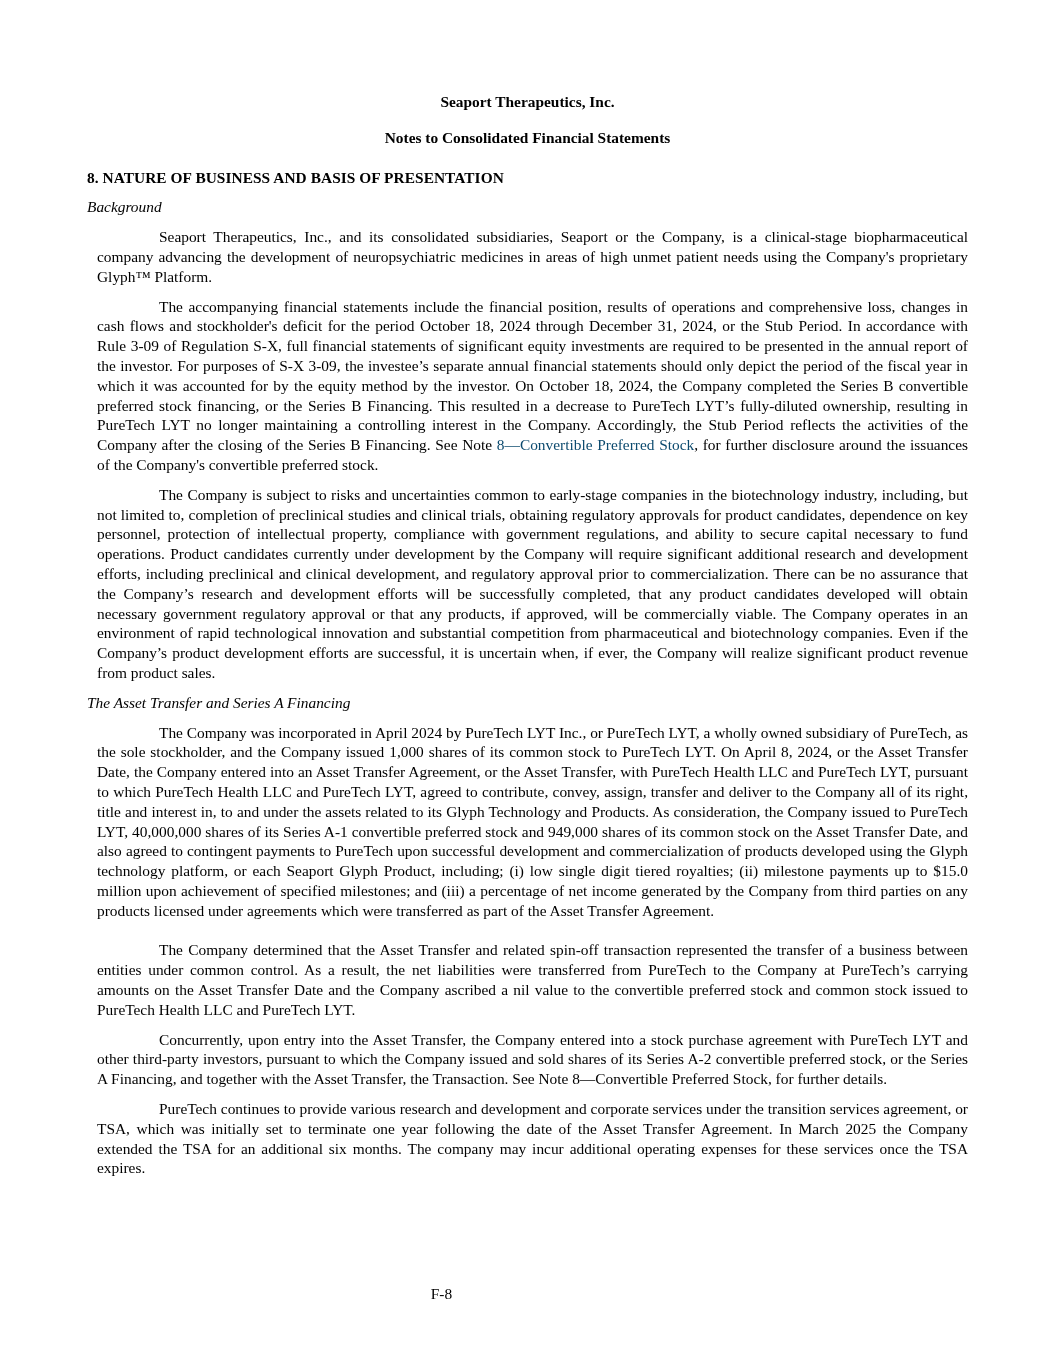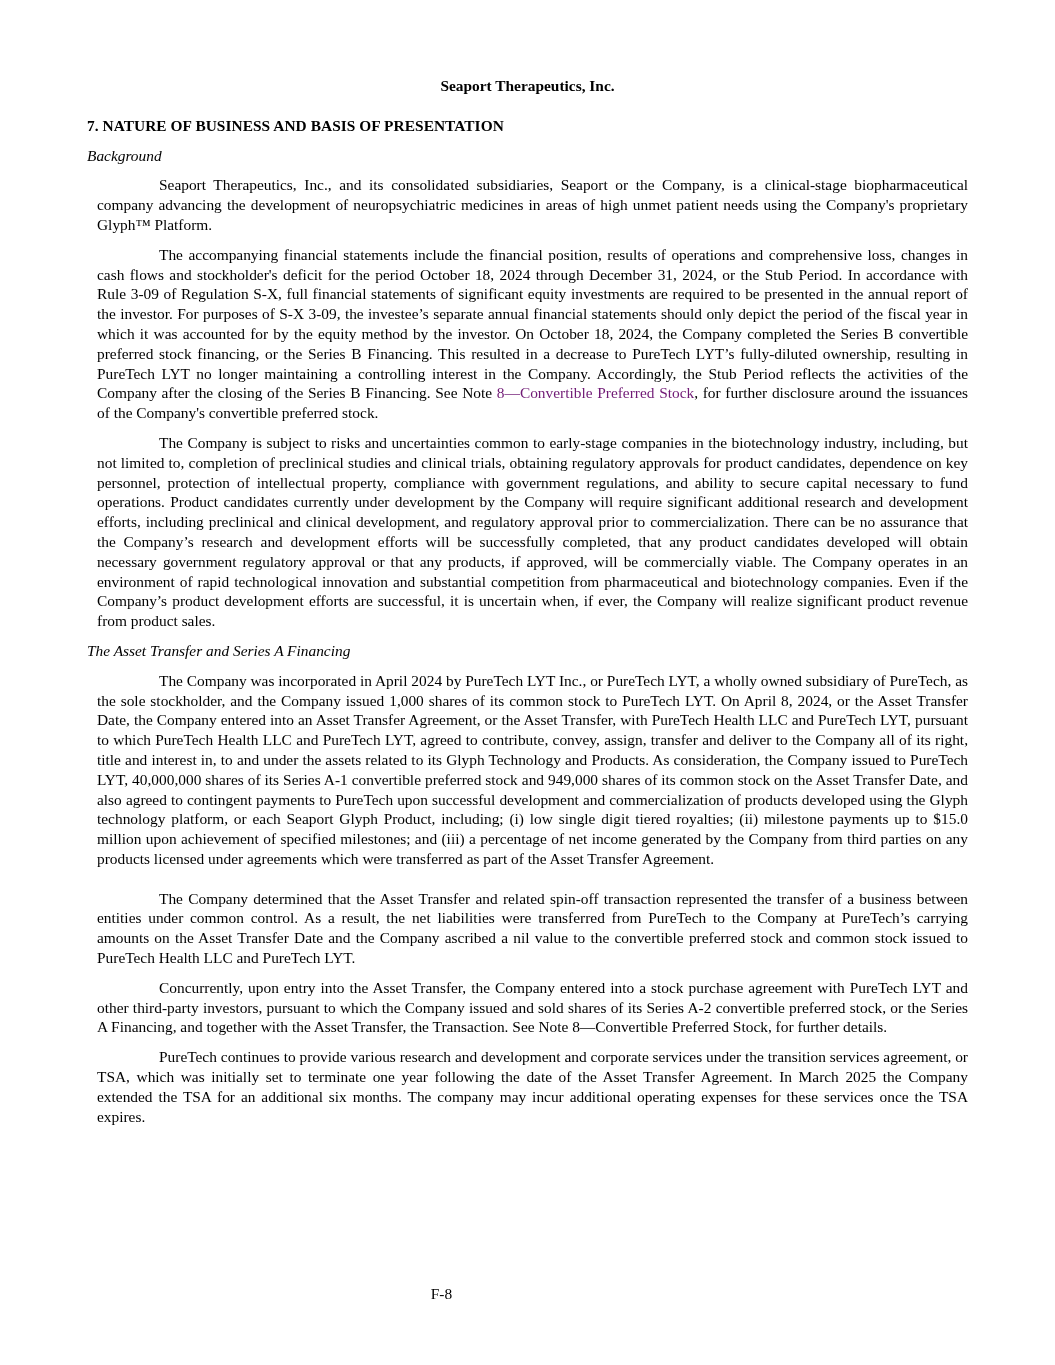--- a/index.html
+++ b/index.html
@@ -27,21 +27,21 @@
       position: absolute;
       left: 87px;
       top: 76px;
       width: 881px;
       font-size: 15.4px;
       line-height: 19.8px;
     }
     .doc-title {
       text-align: center;
       font-weight: bold;
-      margin: 0;
+      margin: 16px;
     }
     .section-heading {
       font-weight: bold;
       margin: 20px 0 0 0;
       letter-spacing: 0.05px;
     }
     .sub-heading {
       font-weight: normal;
       font-style: italic;
       margin: 10px 0 0 0;
@@ -49,41 +49,42 @@
     p.body {
       margin: 10px 0 0 10px;
       text-align: justify;
       text-indent: 62px;
       hyphens: none;
     }
     p.body.gap {
       margin-top: 20px;
     }
     .xref {
-      color: #701a75;
+      color: #0c4a6e;
     }
     .footer {
       position: absolute;
       left: 0;
       width: 883px;
       top: 1284px;
       text-align: center;
       font-size: 15.4px;
       line-height: 19.8px;
     }
   </style>
 </head>
 <body>
 
 <div class="page">
   <div class="content">
 
     <div class="doc-title">Seaport Therapeutics, Inc.</div>
+    <div class="doc-title">Notes to Consolidated Financial Statements</div>
 
-    <div class="section-heading">7. NATURE OF BUSINESS AND BASIS OF PRESENTATION</div>
+    <div class="section-heading">8. NATURE OF BUSINESS AND BASIS OF PRESENTATION</div>
 
     <div class="sub-heading">Background</div>
 
     <p class="body">Seaport Therapeutics, Inc., and its consolidated subsidiaries, Seaport or the Company, is a clinical-stage biopharmaceutical company advancing the development of neuropsychiatric medicines in areas of high unmet patient needs using the Company's proprietary Glyph™ Platform.</p>
 
     <p class="body"><span>The accompanying financial statements include the financial position, results of operations and comprehensive loss, changes in cash flows and stockholder's deficit for the period October 18, 2024 through December 31, 2024, or the Stub Period. In accordance with Rule 3-09 of Regulation S-X, full financial statements of significant equity investments are required to be presented in the annual report of the investor. For purposes of S-X 3-09, the investee’s separate annual financial statements should only depict the period of the fiscal year in which it was accounted for by the equity method by the investor. On October 18, 2024, the Company completed the Series B convertible preferred stock financing, or the Series B Financing. This resulted in a decrease to PureTech LYT’s fully-diluted ownership, resulting in PureTech LYT no longer maintaining a controlling interest in the Company. Accordingly, the Stub Period reflects the activities of the Company after the closing of the Series B Financing. See Note </span><span class="xref">8—Convertible Preferred Stock</span><span>, for further disclosure around the issuances of the Company's convertible preferred stock.</span></p>
 
     <p class="body">The Company is subject to risks and uncertainties common to early-stage companies in the biotechnology industry, including, but not limited to, completion of preclinical studies and clinical trials, obtaining regulatory approvals for product candidates, dependence on key personnel, protection of intellectual property, compliance with government regulations, and ability to secure capital necessary to fund operations. Product candidates currently under development by the Company will require significant additional research and development efforts, including preclinical and clinical development, and regulatory approval prior to commercialization. There can be no assurance that the Company’s research and development efforts will be successfully completed, that any product candidates developed will obtain necessary government regulatory approval or that any products, if approved, will be commercially viable. The Company operates in an environment of rapid technological innovation and substantial competition from pharmaceutical and biotechnology companies. Even if the Company’s product development efforts are successful, it is uncertain when, if ever, the Company will realize significant product revenue from product sales.</p>
 
     <div class="sub-heading">The Asset Transfer and Series A Financing</div>

